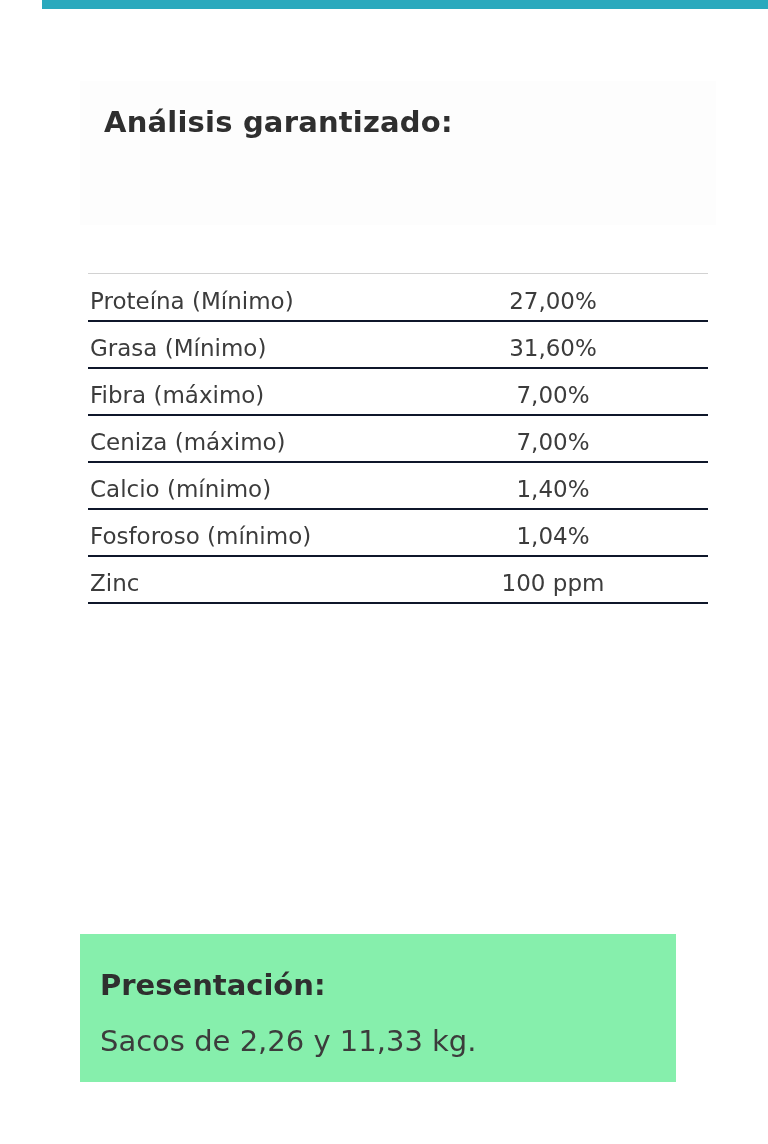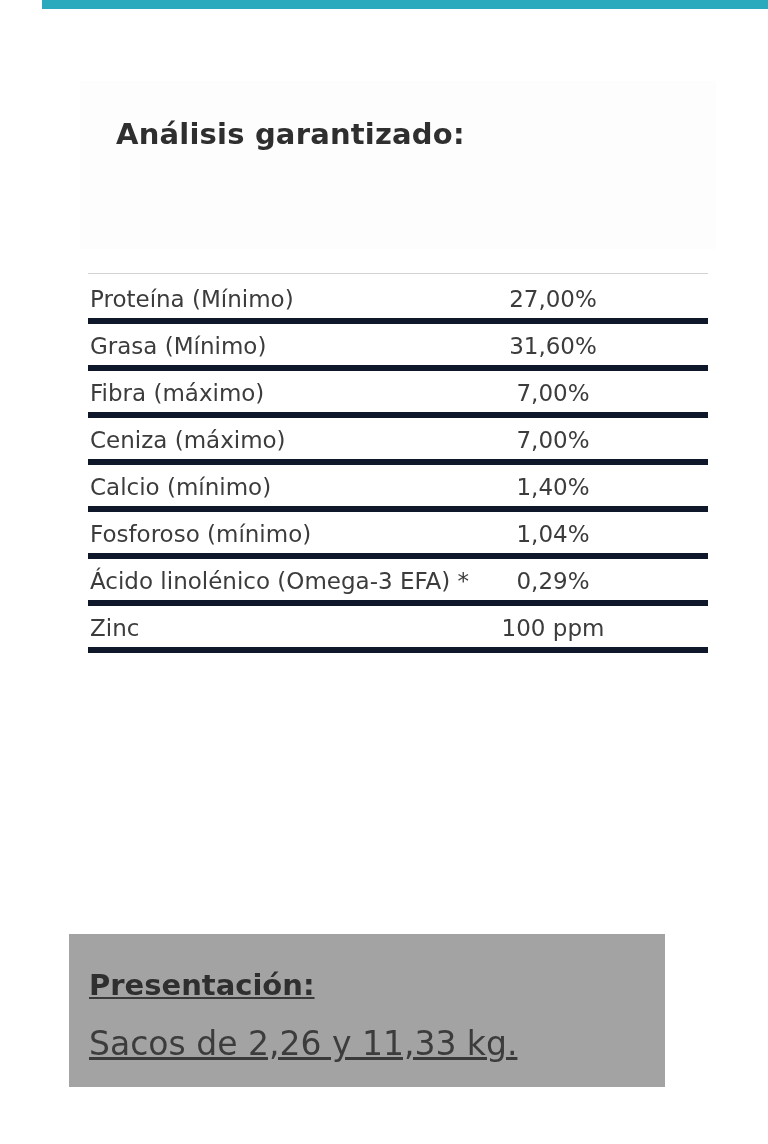--- a/index.html
+++ b/index.html
@@ -39,21 +39,21 @@
     width: 636px;
     background: #fdfdfd;
   }
 
   .section-title {
     font-family: "DejaVu Sans", sans-serif;
     font-weight: bold;
     font-size: 29px;
     letter-spacing: 0.2px;
     color: #2f2f2f;
-    margin: 16px;
+    margin: 4px;
     padding: 20px 0 0 20px;
   }
 
   .table-wrap {
     position: absolute;
     top: 264px;
     left: 88px;
     width: 620px;
   }
 
@@ -61,21 +61,21 @@
     border-collapse: collapse;
     width: 620px;
     table-layout: fixed;
   }
 
   table.analysis tr {
     height: 47px;
   }
 
   table.analysis td {
-    border-bottom: 6px solid #0f172a;
+    border-bottom: 2px solid #0f172a;
     font-size: 23px;
     font-weight: 400;
     color: #3c3c3c;
     padding: 0 2px 6px 2px;
     vertical-align: bottom;
     white-space: nowrap;
   }
 
   table.analysis tr:first-child td {
     border-top: 1px solid #d2d2d2;
@@ -85,38 +85,37 @@
     text-align: left;
   }
 
   td.value {
     text-align: center;
   }
 
   .presentation-card {
     position: absolute;
     top: 925px;
-    left: 69px;
+    left: 80px;
     width: 596px;
-    background: #a3a3a3;
+    background: #86efac;
     padding-bottom: 24px;
-    text-decoration: underline;
   }
 
   .presentation-title {
     font-family: "DejaVu Sans", sans-serif;
     font-weight: bold;
     font-size: 29px;
     color: #2f2f2f;
     margin: 0;
     padding: 34px 0 0 20px;
   }
 
   .presentation-text {
-    font-size: 33px;
+    font-size: 29px;
     font-weight: 400;
     color: #3c3c3c;
     margin: 0;
     padding: 22px 0 0 20px;
   }
 </style>
 </head>
 <body>
 
 <div class="top-bar" style="background: rgb(43, 169, 189);"></div>
@@ -149,24 +148,20 @@
         </tr>
         <tr>
           <td class="label">Calcio (mínimo)</td>
           <td class="value">1,40%</td>
         </tr>
         <tr>
           <td class="label">Fosforoso (mínimo)</td>
           <td class="value">1,04%</td>
         </tr>
         <tr>
-          <td class="label">Ácido linolénico (Omega-3 EFA) *</td>
-          <td class="value">0,29%</td>
-        </tr>
-        <tr>
           <td class="label">Zinc</td>
           <td class="value">100 ppm</td>
         </tr>
       </tbody>
     </table>
   </div>
 
   <div class="presentation-card">
     <h2 class="presentation-title">Presentación:</h2>
     <p class="presentation-text">Sacos de 2,26 y 11,33 kg.</p>

